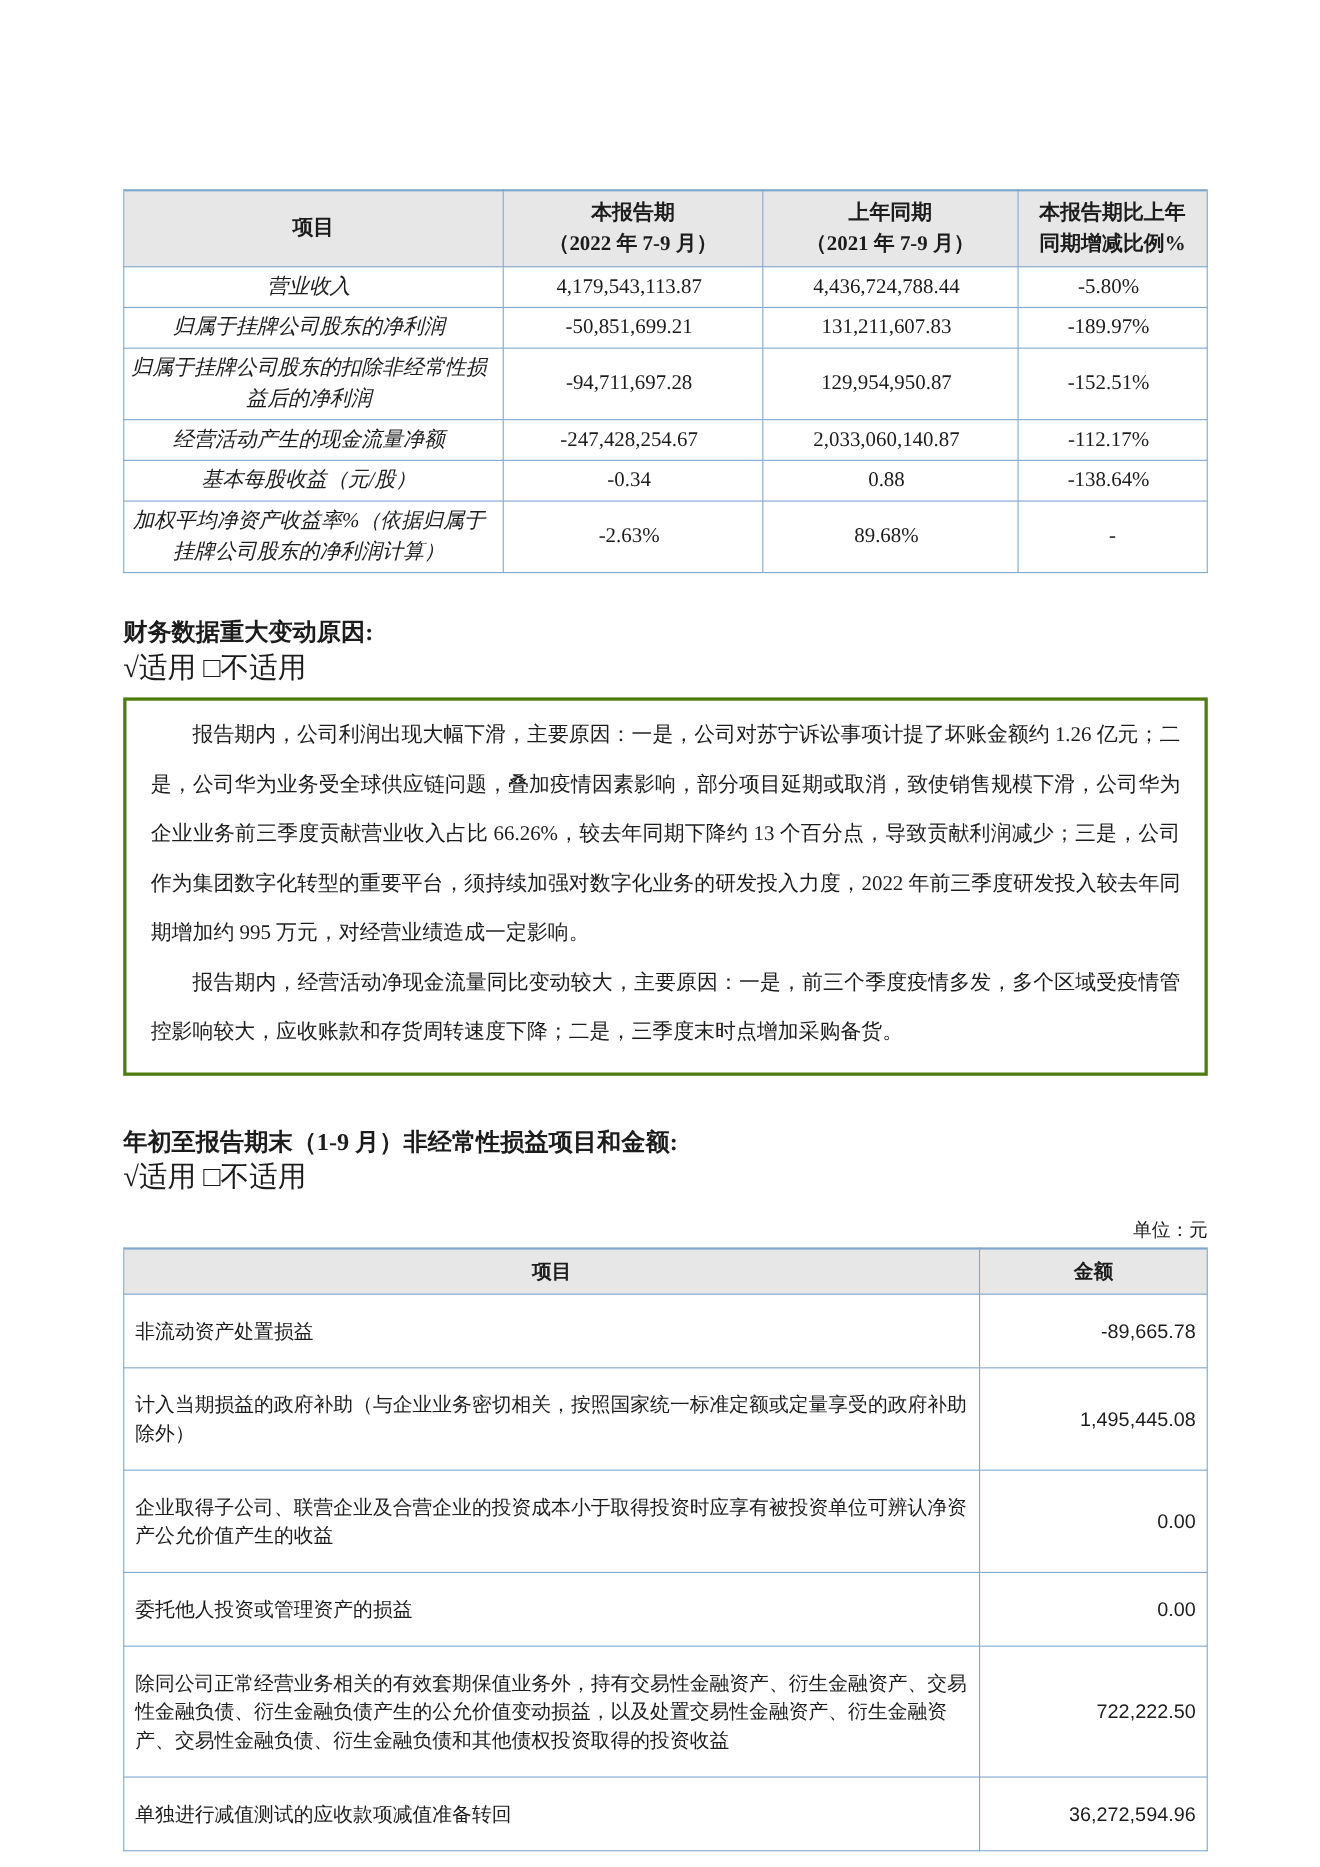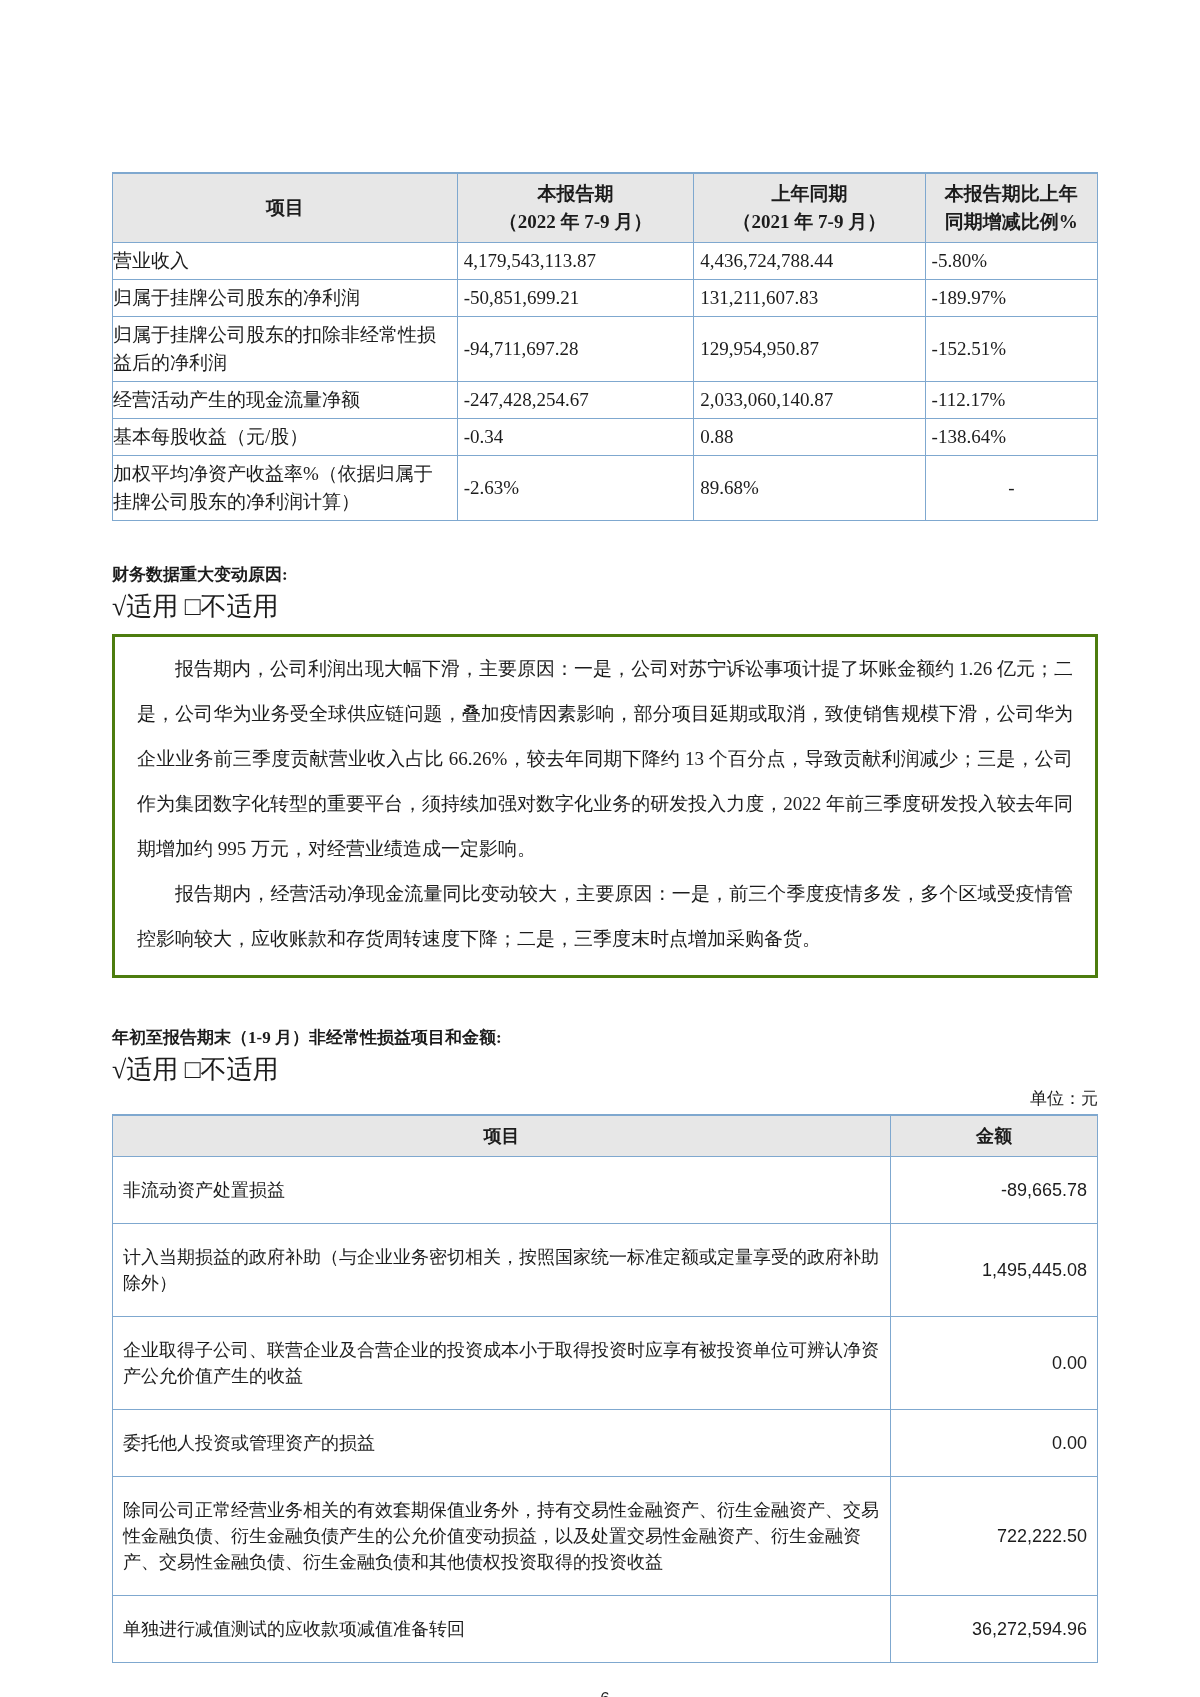--- a/index.html
+++ b/index.html
@@ -25,27 +25,27 @@
     line-height: 28px;
     vertical-align: middle;
     padding: 4px 6px;
   }
   .fin-table th {
     background: #e7e7e7;
     font-weight: bold;
     text-align: center;
     padding: 6px 4px;
   }
-  .fin-table td.item { text-align: left; padding-left: 0; padding-right: 8px; }
-  .fin-table td.num  { text-align: left; padding-right: 13px; }
+  .fin-table td.item { text-align: center; padding-left: 0; padding-right: 8px; font-style: italic; }
+  .fin-table td.num  { text-align: center; padding-right: 13px; }
   .fin-table td.center { text-align: center; padding-right: 6px; }
 
   
   .sec-title {
-    font-size: 17px;
+    font-size: 22px;
     font-weight: bold;
     margin-top: 40px;
     line-height: 28px;
   }
   .applicability {
     font-size: 26px;
     line-height: 30px;
     margin-top: 3px;
   }
 
@@ -60,21 +60,21 @@
     line-height: 45px;
     text-indent: 2em;
     text-align: justify;
   }
 
   
   .unit-label {
     text-align: right;
     font-size: 17px;
     line-height: 24px;
-    margin-top: 2px;
+    margin-top: 22px;
     margin-bottom: 3px;
     font-family: "Liberation Sans", sans-serif;
   }
 
   
   .nr-table { border: 1px solid #7fa8cf; border-top: 2px solid #7fa8cf; font-family: "Liberation Sans", sans-serif; }
   .nr-table th, .nr-table td {
     border: 1px solid #7fa8cf;
     font-size: 18px;
     line-height: 26px;

